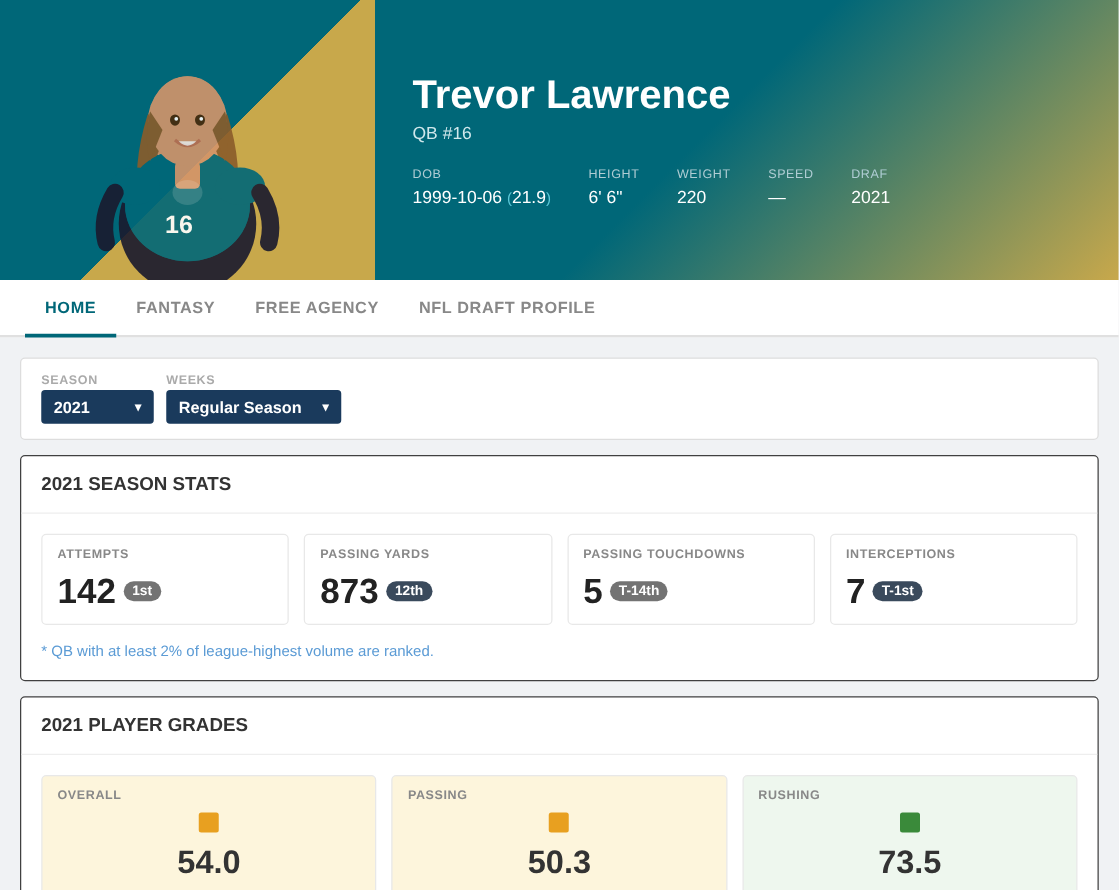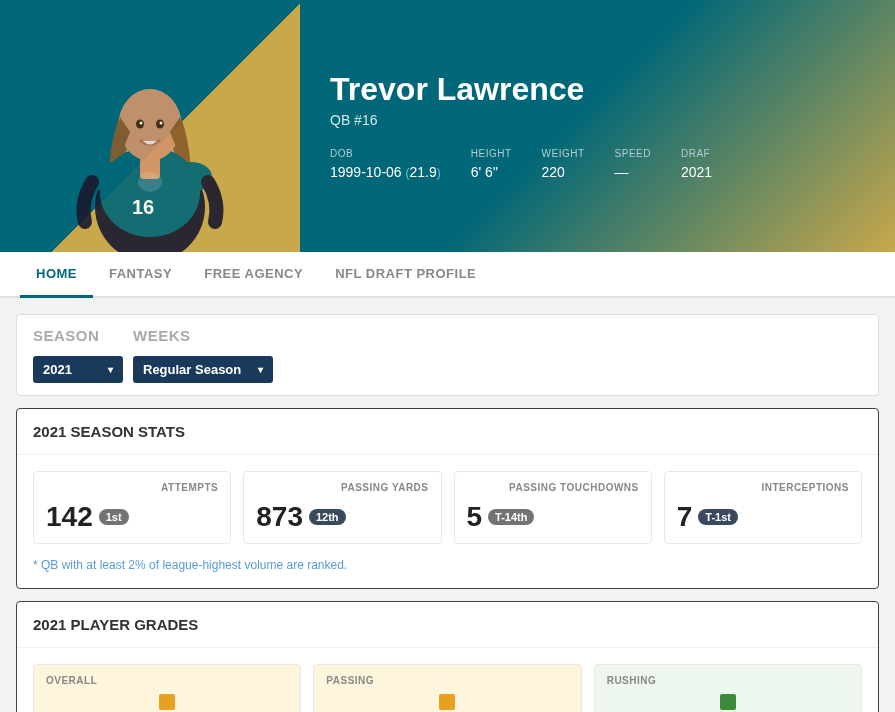--- a/index.html
+++ b/index.html
@@ -9,21 +9,21 @@
     .player-header {
       display: flex;
       align-items: center;
       background: linear-gradient(135deg, #006778 60%, #c8a84b 100%);
       min-height: 200px;
       position: relative;
       overflow: hidden;
     }
     .player-photo-area {
       width: 300px;
-      height: 252px;
+      height: 224px;
       position: relative;
       flex-shrink: 0;
       display: flex;
       align-items: flex-end;
       justify-content: center;
       overflow: hidden;
     }
     .player-photo-bg {
       position: absolute;
       top: 0; left: 0; right: 0; bottom: 0;
@@ -104,26 +104,26 @@
       padding: 12px 16px;
       display: flex;
       gap: 10px;
       margin-bottom: 12px;
     }
     .filter-select {
       display: flex;
       flex-direction: column;
     }
     .filter-label {
-      font-size: 15px;
+      font-size: 10px;
       font-weight: bold;
       color: #aaa;
       text-transform: uppercase;
       letter-spacing: 0.5px;
-      margin-bottom: 12px;
+      margin-bottom: 2px;
     }
     .filter-btn {
       background: #1a3a5c;
       color: white;
       border: none;
       border-radius: 3px;
       padding: 6px 10px;
       font-size: 13px;
       font-weight: bold;
       cursor: pointer;
@@ -159,21 +159,20 @@
     
     .stats-grid {
       display: grid;
       grid-template-columns: repeat(4, 1fr);
       gap: 12px;
     }
     .stat-box {
       border: 1px solid #e8e8e8;
       border-radius: 4px;
       padding: 10px 12px;
-      text-align: right;
     }
     .stat-box-label {
       font-size: 10px;
       font-weight: bold;
       color: #888;
       text-transform: uppercase;
       letter-spacing: 0.5px;
       margin-bottom: 8px;
     }
     .stat-box-value {

